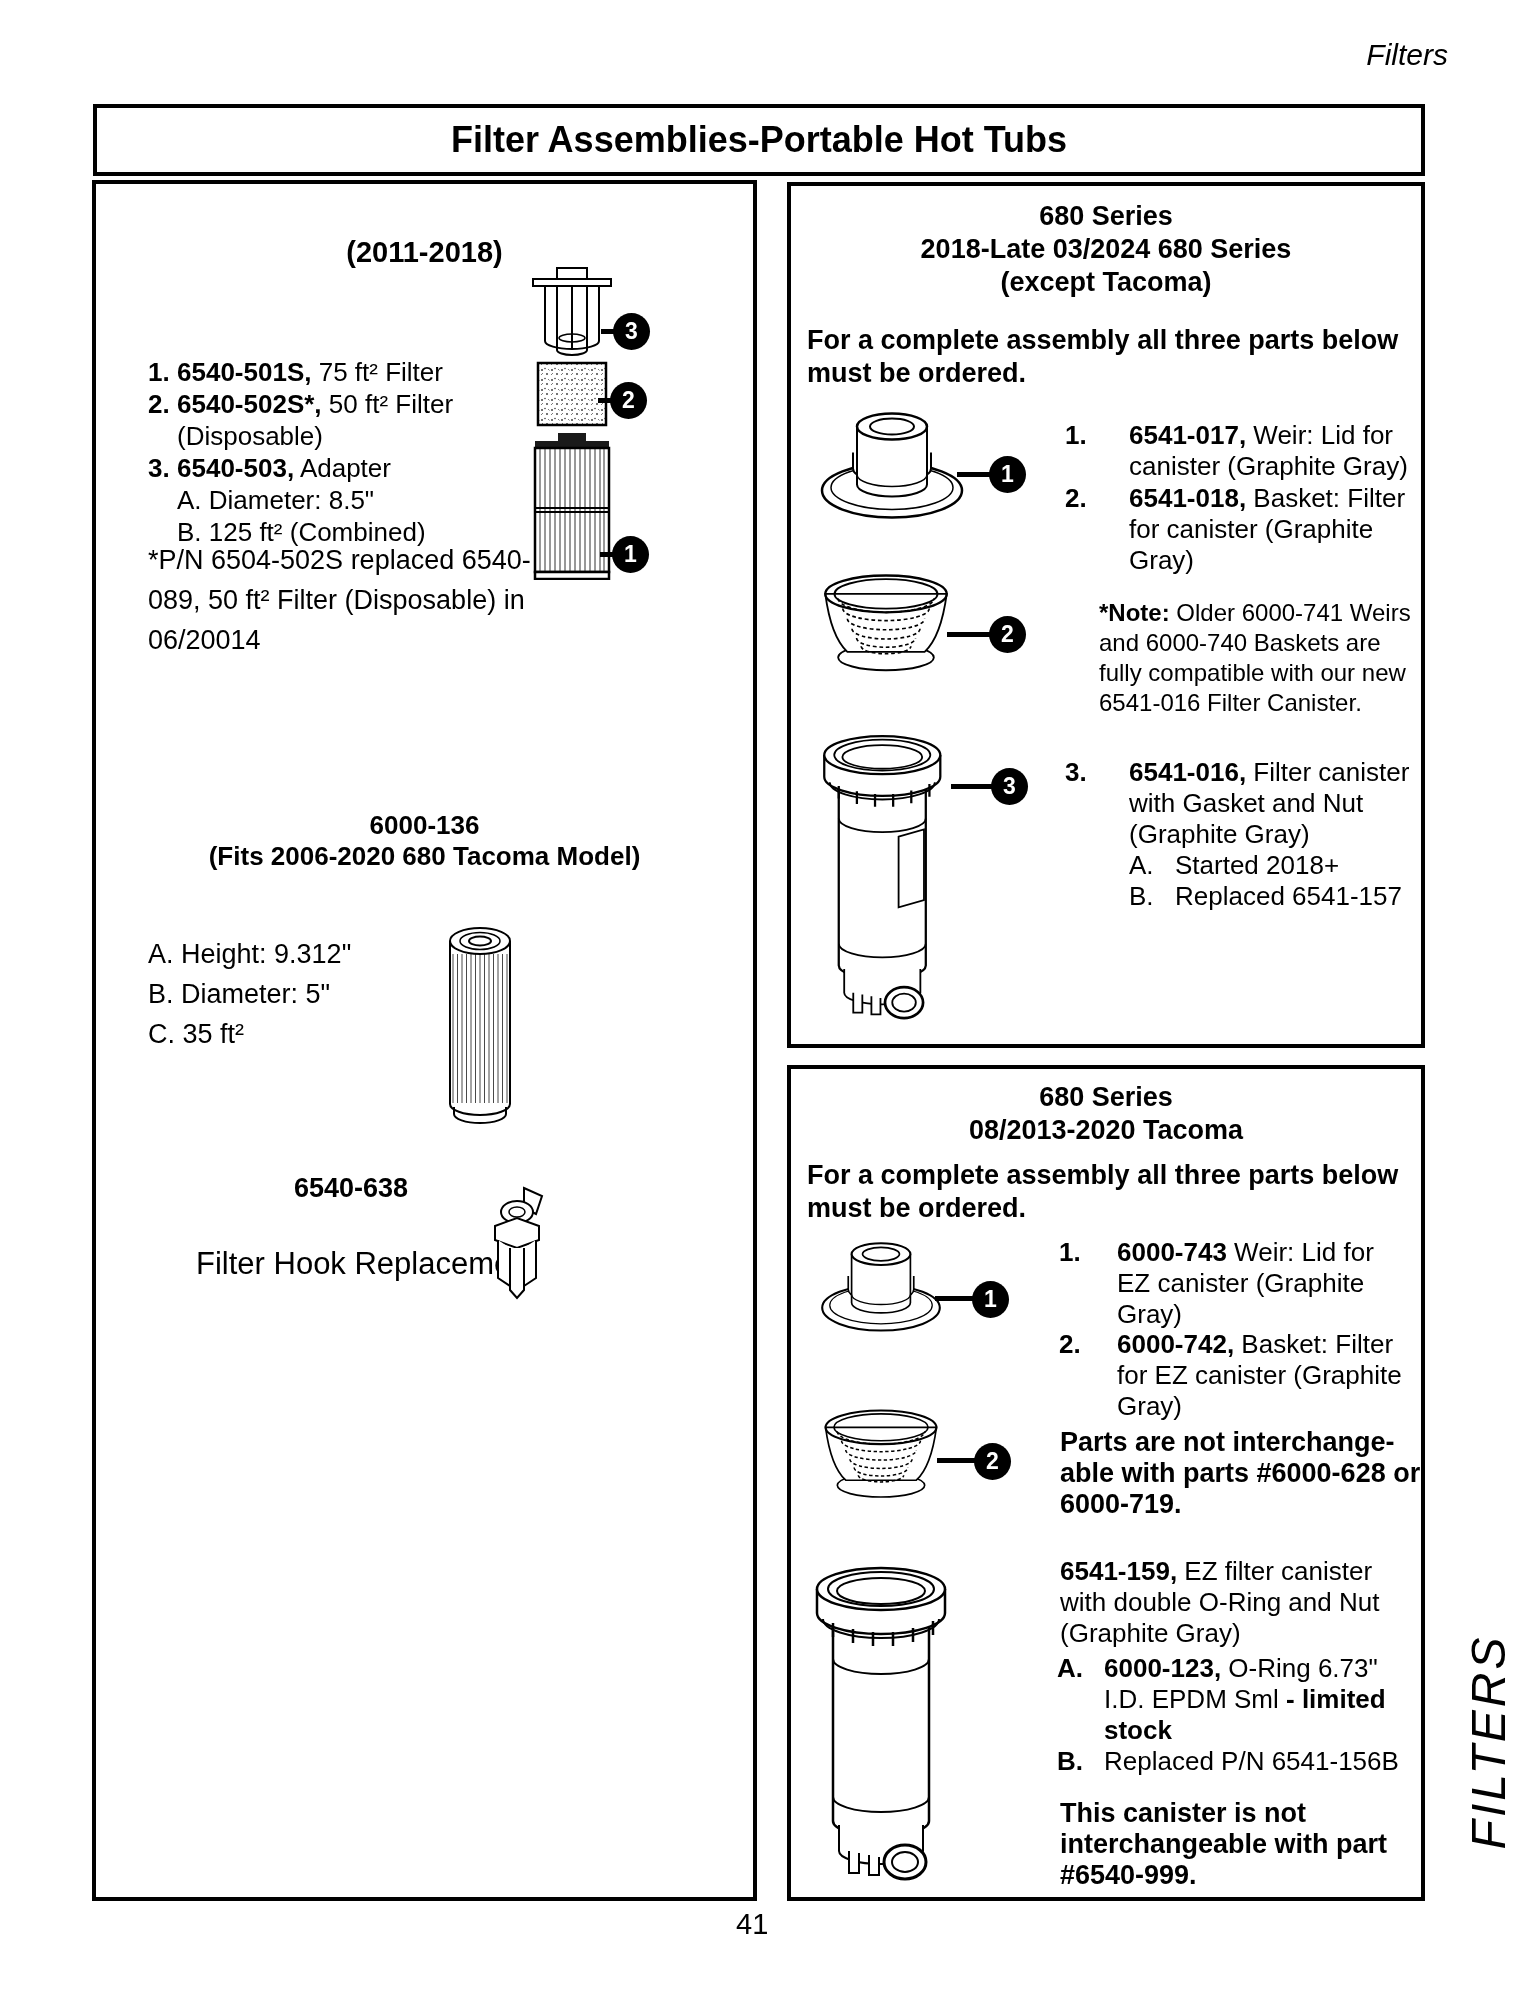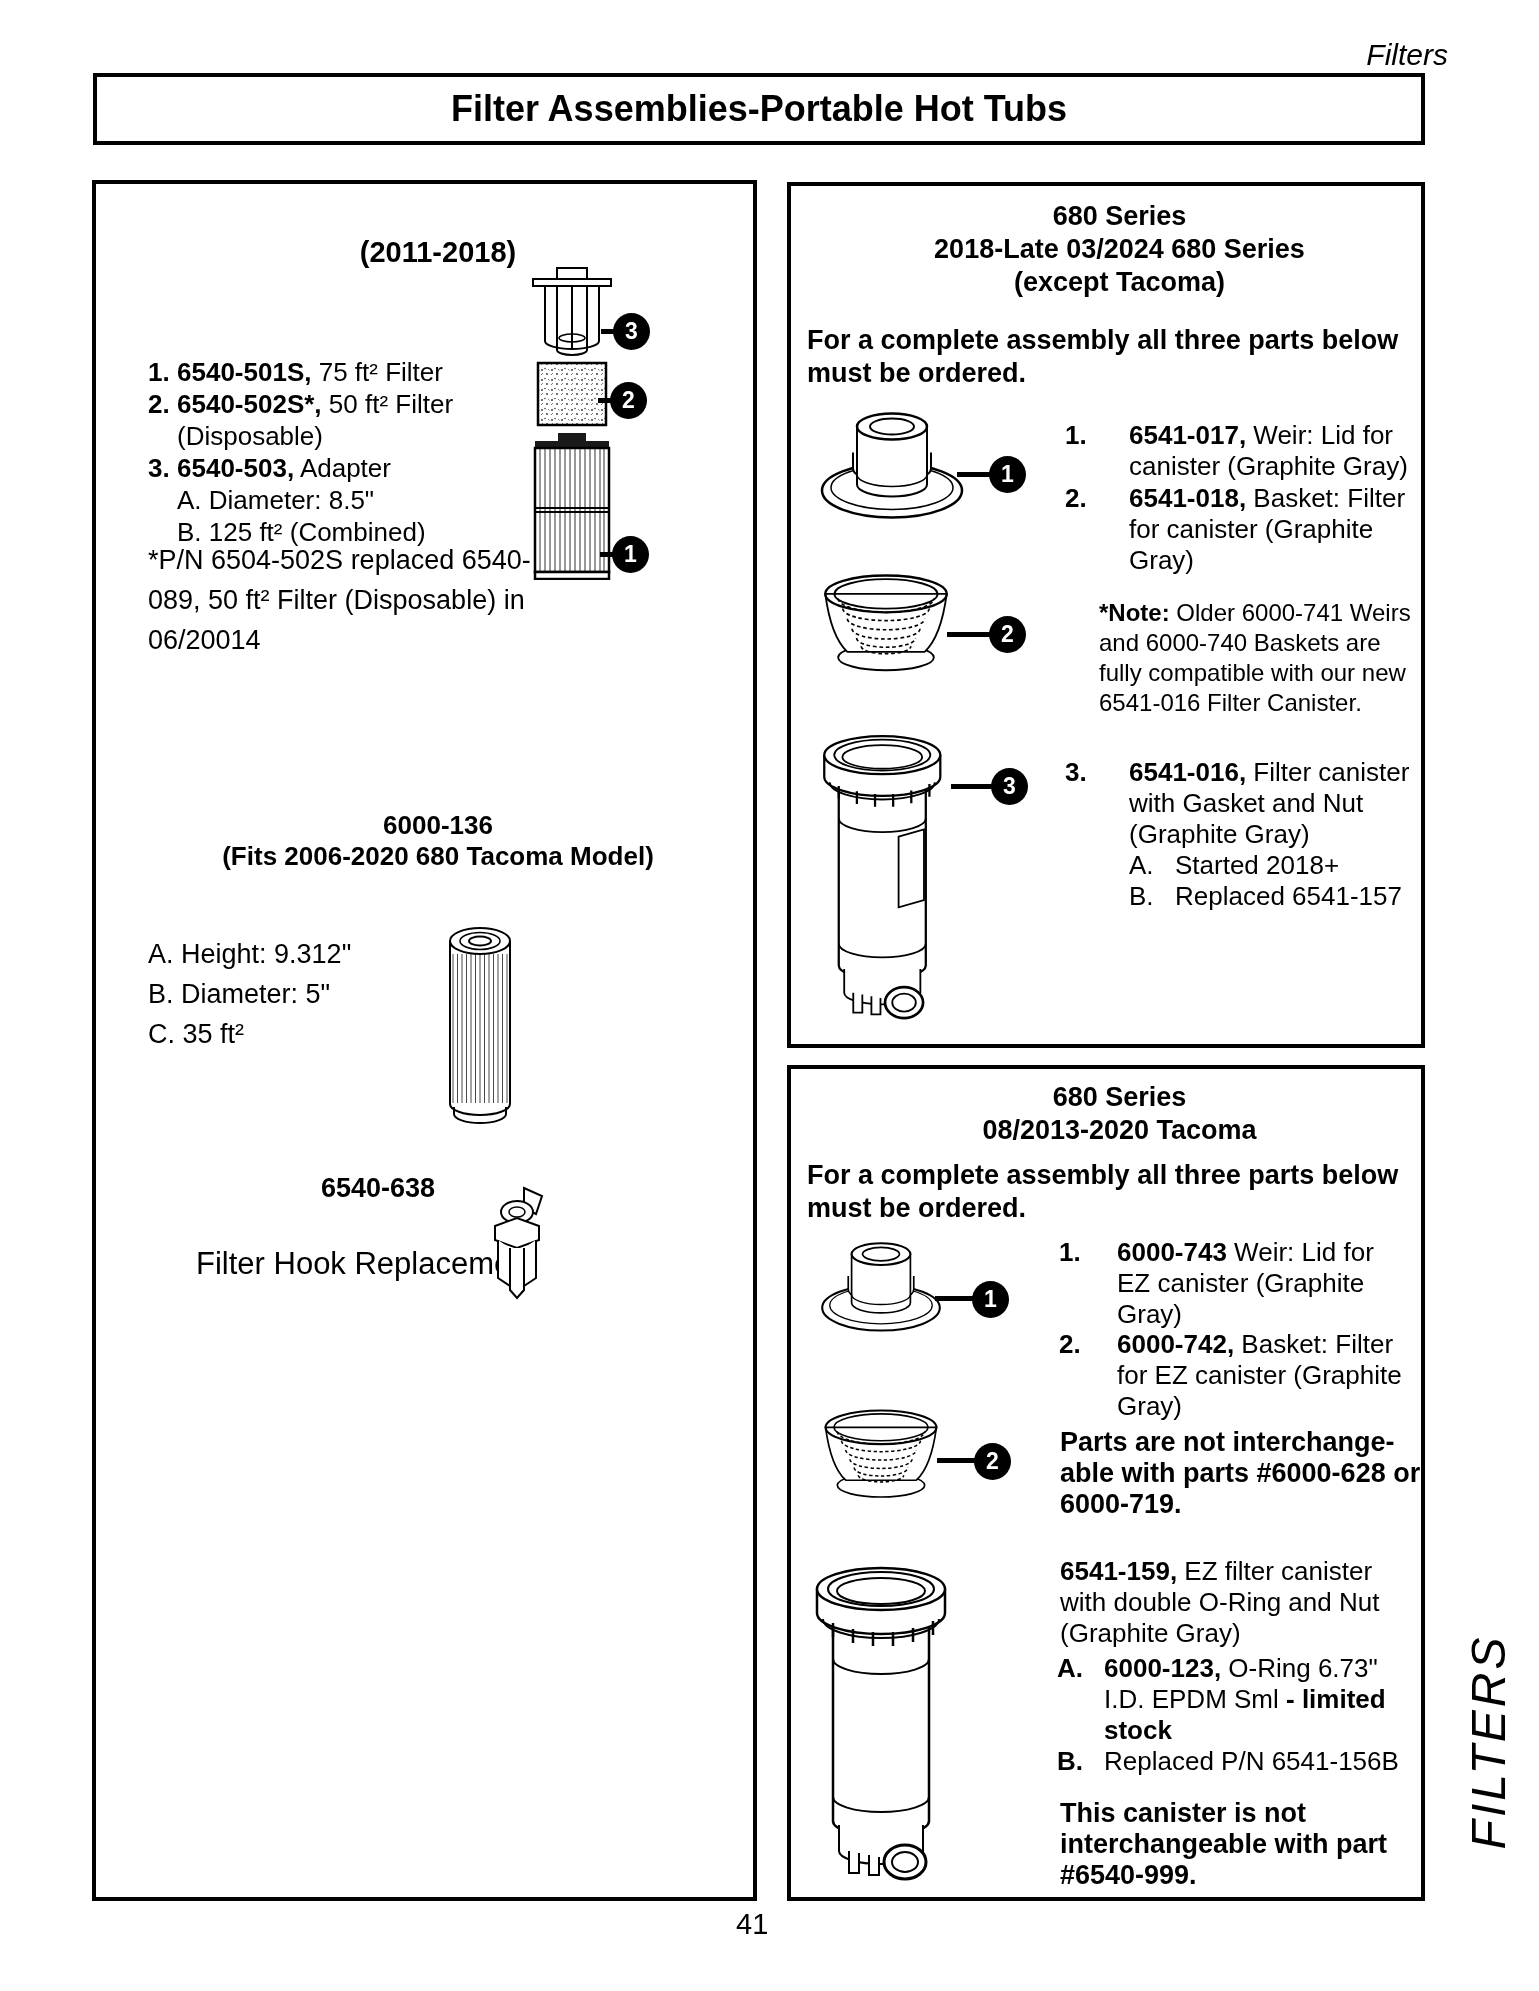--- a/index.html
+++ b/index.html
@@ -1,24 +1,24 @@
 <!DOCTYPE html>
 <html><head>
 <meta charset="utf-8">
 <style>
   html,body{margin:0;padding:0;}
   body{width:1539px;height:1991px;position:relative;background:#fff;color:#000;
        font-family:"Liberation Sans",sans-serif;overflow:hidden;}
   .abs{position:absolute;}
   .panel{position:absolute;border:4px solid #000;background:#fff;box-sizing:border-box;}
   .b{font-weight:bold;}
-  .ctr{text-align:center;padding-left:27px;}
+  .ctr{text-align:center;}
   .nw{white-space:nowrap;}
   .corner-label{font-style:italic;font-size:30px;}
-  .title-box{left:93px;top:73px;width:1332px;height:72px;border:4px solid #000;
+  .title-box{left:93px;top:104px;width:1332px;height:72px;border:4px solid #000;
              display:flex;align-items:center;justify-content:center;
              font-size:36px;font-weight:bold;box-sizing:border-box;}
   .head29{font-weight:bold;font-size:29px;line-height:36px;}
   .head27{font-weight:bold;font-size:27px;line-height:33px;}
   .head26{font-weight:bold;font-size:26px;line-height:31px;}
   .body26{font-size:26px;line-height:32px;}
   .body27{font-size:27px;line-height:40px;}
   .list26{font-size:26px;line-height:31px;}
   .note24{font-size:24px;line-height:30px;}
   .warn27{font-weight:bold;font-size:27px;line-height:31px;}

